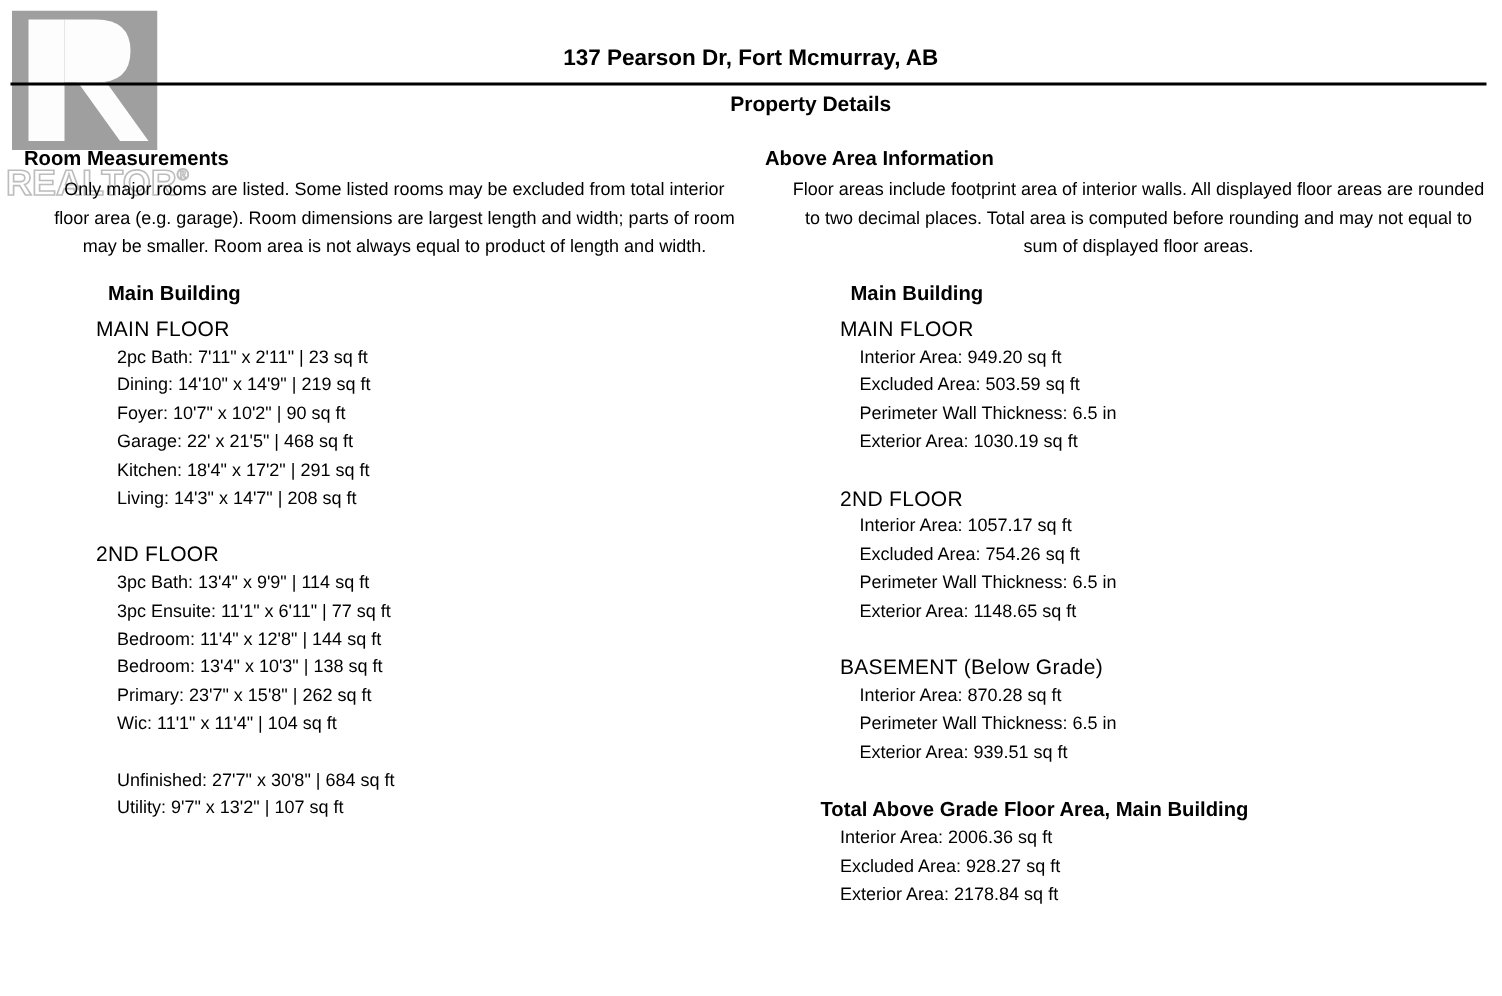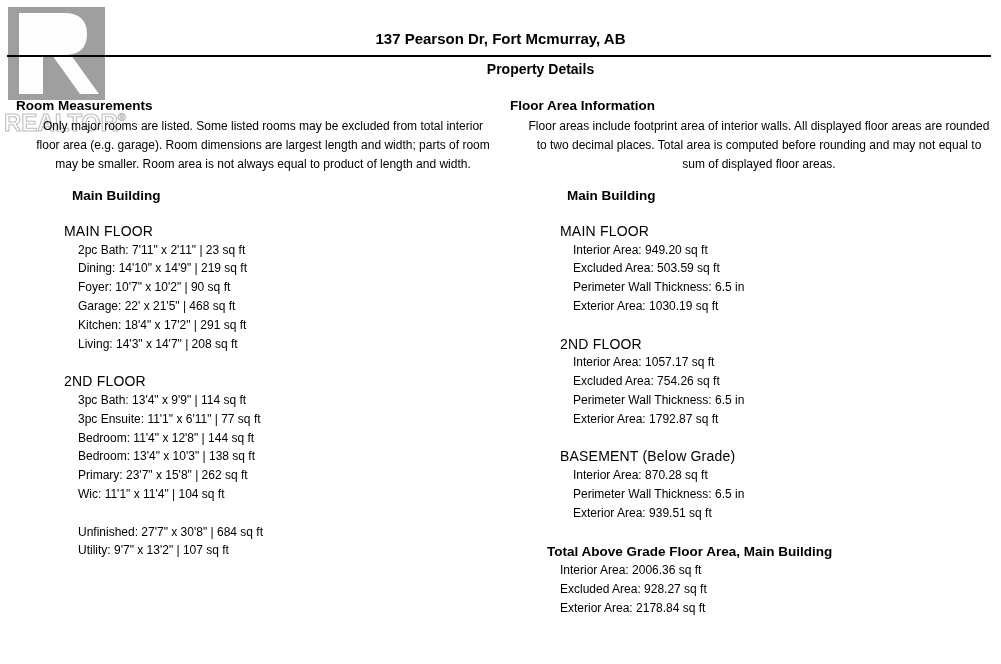--- a/index.html
+++ b/index.html
@@ -53,21 +53,21 @@
 
   .col h2 { margin: 0; font-size: 13.5px; font-weight: bold; line-height: 17px; color: #000; }
   .desc { margin: 3px 0 0 16px; line-height: 19px; text-align: center; }
 
   .building { position: absolute; top: 90px; }
   .col-left  .building { left: 36px; }
   .col-right .building { left: 37px; }
 
   .building-name { font-weight: bold; font-size: 13.5px; padding-left: 20px; }
   .floor-group { margin-top: 18.8px; }
-  .floor-group:first-child { margin-top: 16px; }
+  .floor-group:first-child { margin-top: 4px; }
   .floor-name { margin-left: 12px; font-size: 14px; letter-spacing: 0.2px; }
   .col-right .floor-name { margin-left: 13px; }
   .data-line { margin-left: 26px; }
 
   .total-block { margin-top: 20px; }
   .total-heading { font-weight: bold; font-size: 13.5px; }
   .total-block .data-line { margin-left: 13px; }
 </style>
 </head>
 <body>
@@ -116,38 +116,38 @@
           </div>
           <div class="floor-group">
             <div class="data-line">Unfinished: 27'7" x 30'8" | 684 sq ft</div>
             <div class="data-line">Utility: 9'7" x 13'2" | 107 sq ft</div>
           </div>
         </div>
     </div>
   </section>
 
   <section class="col col-right">
-    <h2>Floor Area Information</h2>
+    <h2>Above Area Information</h2>
     <p class="desc">Floor areas include footprint area of interior walls. All displayed floor areas are rounded to two decimal places. Total area is computed before rounding and may not equal to sum of displayed floor areas.</p>
     <div class="building">
       <div class="building-name">Main Building</div>
       <div id="areas-list">
           <div class="floor-group">
             <div class="floor-name">MAIN FLOOR</div>
             <div class="data-line">Interior Area: 949.20 sq ft</div>
             <div class="data-line">Excluded Area: 503.59 sq ft</div>
             <div class="data-line">Perimeter Wall Thickness: 6.5 in</div>
             <div class="data-line">Exterior Area: 1030.19 sq ft</div>
           </div>
           <div class="floor-group">
             <div class="floor-name">2ND FLOOR</div>
             <div class="data-line">Interior Area: 1057.17 sq ft</div>
             <div class="data-line">Excluded Area: 754.26 sq ft</div>
             <div class="data-line">Perimeter Wall Thickness: 6.5 in</div>
-            <div class="data-line">Exterior Area: 1792.87 sq ft</div>
+            <div class="data-line">Exterior Area: 1148.65 sq ft</div>
           </div>
           <div class="floor-group">
             <div class="floor-name">BASEMENT (Below Grade)</div>
             <div class="data-line">Interior Area: 870.28 sq ft</div>
             <div class="data-line">Perimeter Wall Thickness: 6.5 in</div>
             <div class="data-line">Exterior Area: 939.51 sq ft</div>
           </div>
         </div>
       <div class="total-block">
         <div class="total-heading">Total Above Grade Floor Area, Main Building</div>

